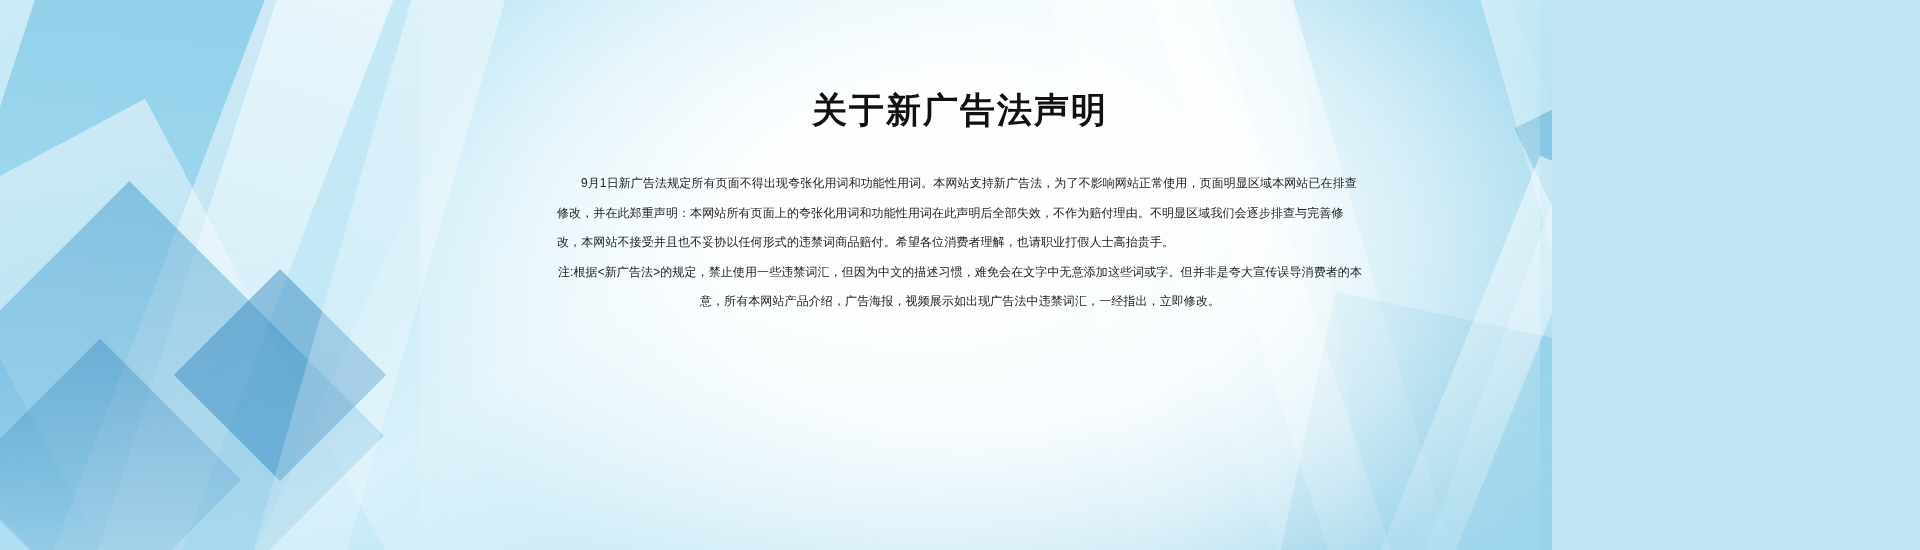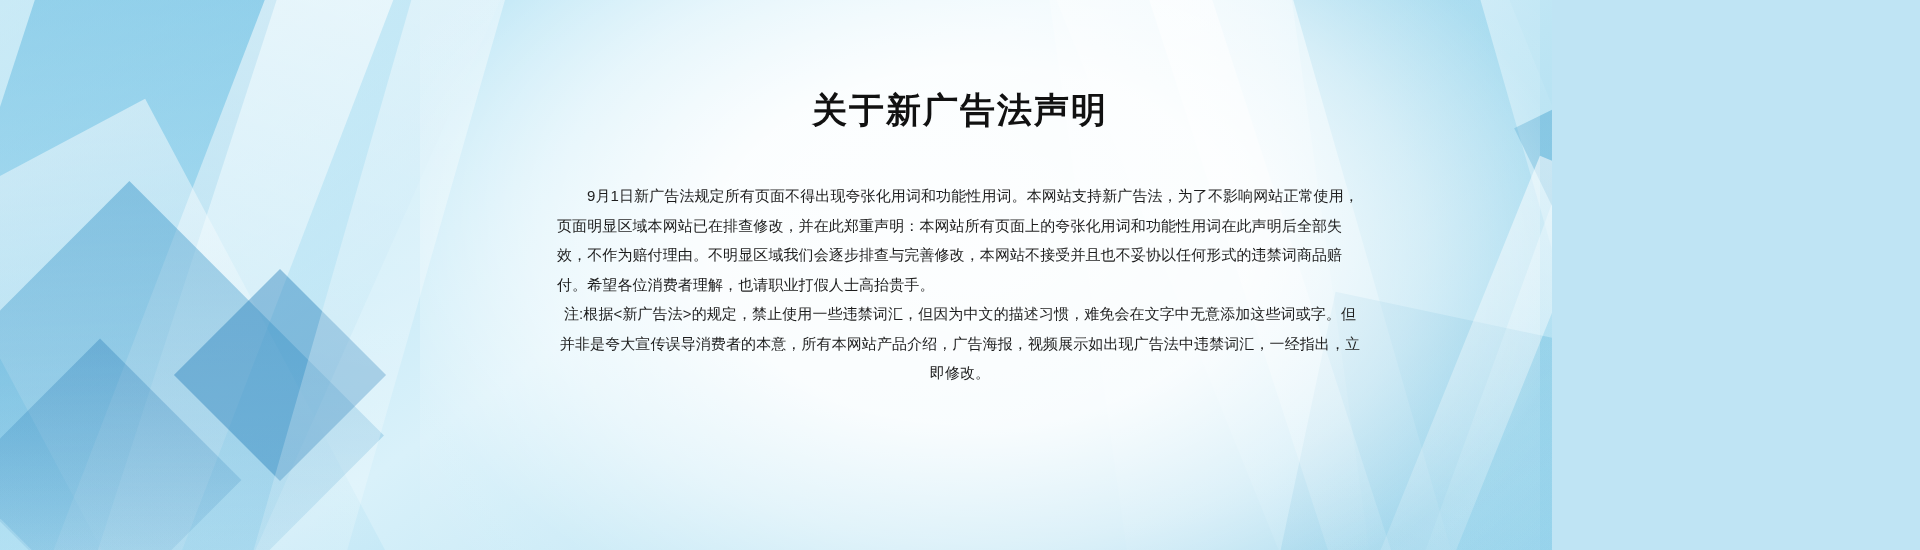--- a/index.html
+++ b/index.html
@@ -71,23 +71,23 @@
     position:absolute;left:0;top:0;width:1920px;height:550px;
     display:flex;flex-direction:column;align-items:center;
   }
   #page-title{
     margin-top:88px;
     font-size:35px;line-height:44px;font-weight:bold;
     color:#111111;letter-spacing:2px;
     text-align:center;
   }
   #body-copy{
-    width:806px;margin-top:26px;
+    width:806px;margin-top:14px;
     color:#1d1d1d;
-    font-size:15px;
+    font-size:12px;
     line-height:29.5px;
     text-align:left;
     letter-spacing:.1px;
   }
   #body-copy p{margin:0;}
   #para-1{text-indent:2em;}
   #para-2{text-indent:0;text-align:center;}
 </style>
 </head>
 <body>

